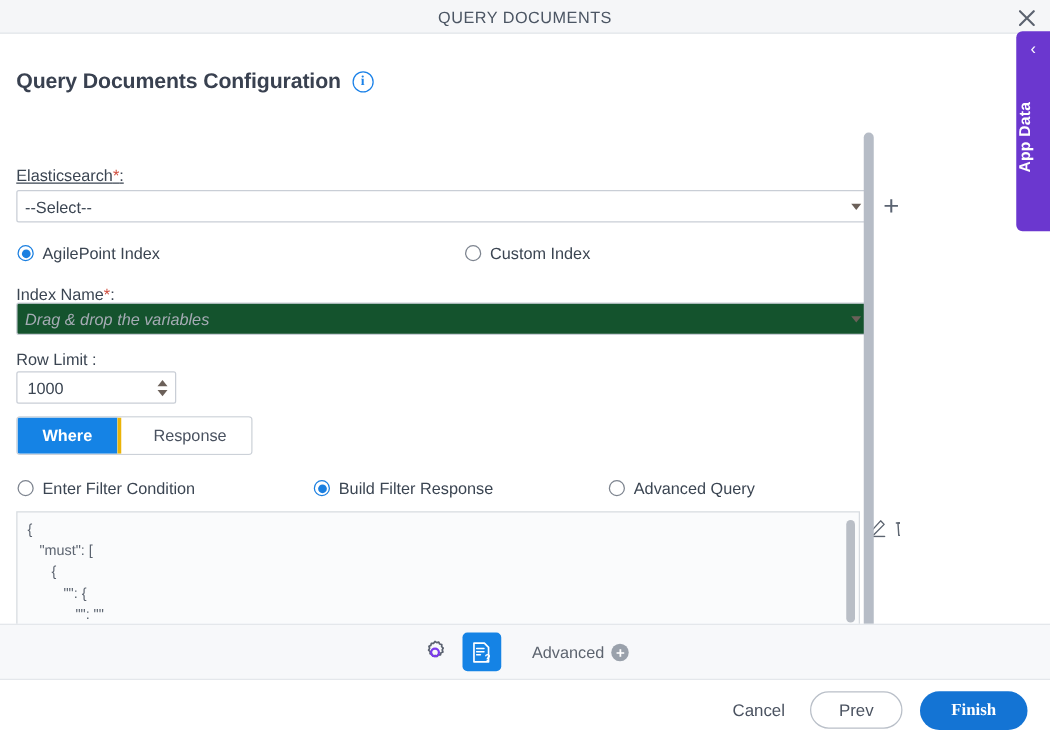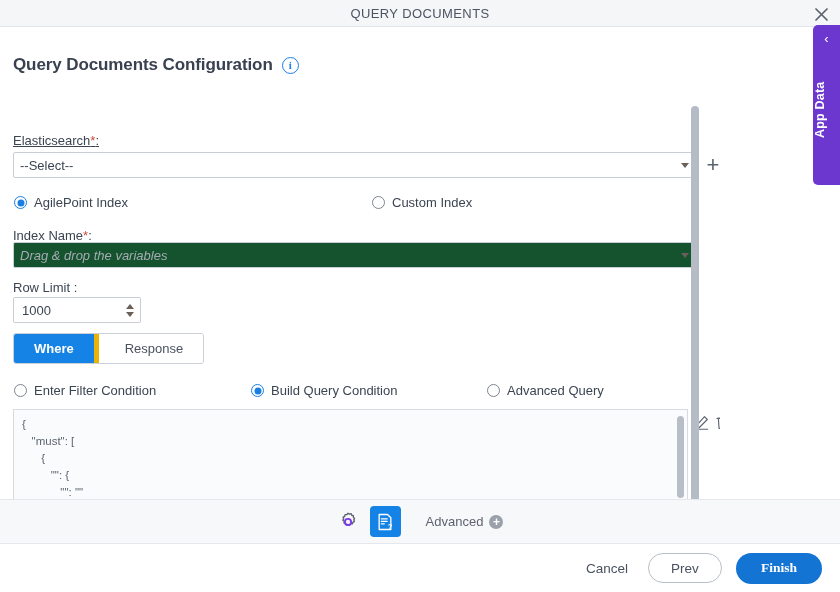--- a/index.html
+++ b/index.html
@@ -207,21 +207,21 @@
     cursor: pointer;
     background: #ffffff;
     color: #4a5260;
     height: 100%;
   }
   .tab.active {
     background: #1583e5;
     color: #ffffff;
     font-weight: bold;
   }
-  .tab + .tab { border-left: 5px solid #eab308; padding-left: 26px; }
+  .tab + .tab { border-left: 3px solid #eab308; padding-left: 26px; }
 
   
   .json-box {
     position: absolute;
     border: 1px solid #d7dbe0;
     background: #fafbfc;
     overflow: hidden;
     font-family: "Liberation Sans", sans-serif;
   }
   .json-pre {
@@ -438,21 +438,21 @@
       <div class="tab active">Where</div>
       <div class="tab">Response</div>
     </div>
 
     <div class="radio-row" style="left:14px; top:347px;">
       <span class="radio-dot"></span>
       <span class="radio-label">Enter Filter Condition</span>
     </div>
     <div class="radio-row" style="left:251px; top:347px;">
       <span class="radio-dot checked"></span>
-      <span class="radio-label">Build Query Condition</span>
+      <span class="radio-label">Build Filter Response</span>
     </div>
     <div class="radio-row" style="left:487px; top:347px;">
       <span class="radio-dot"></span>
       <span class="radio-label">Advanced Query</span>
     </div>
 
     <div class="json-box" style="left:13px; top:373px; width:675px; height:108px;">
       <pre class="json-pre">{
    "must": [
       {

